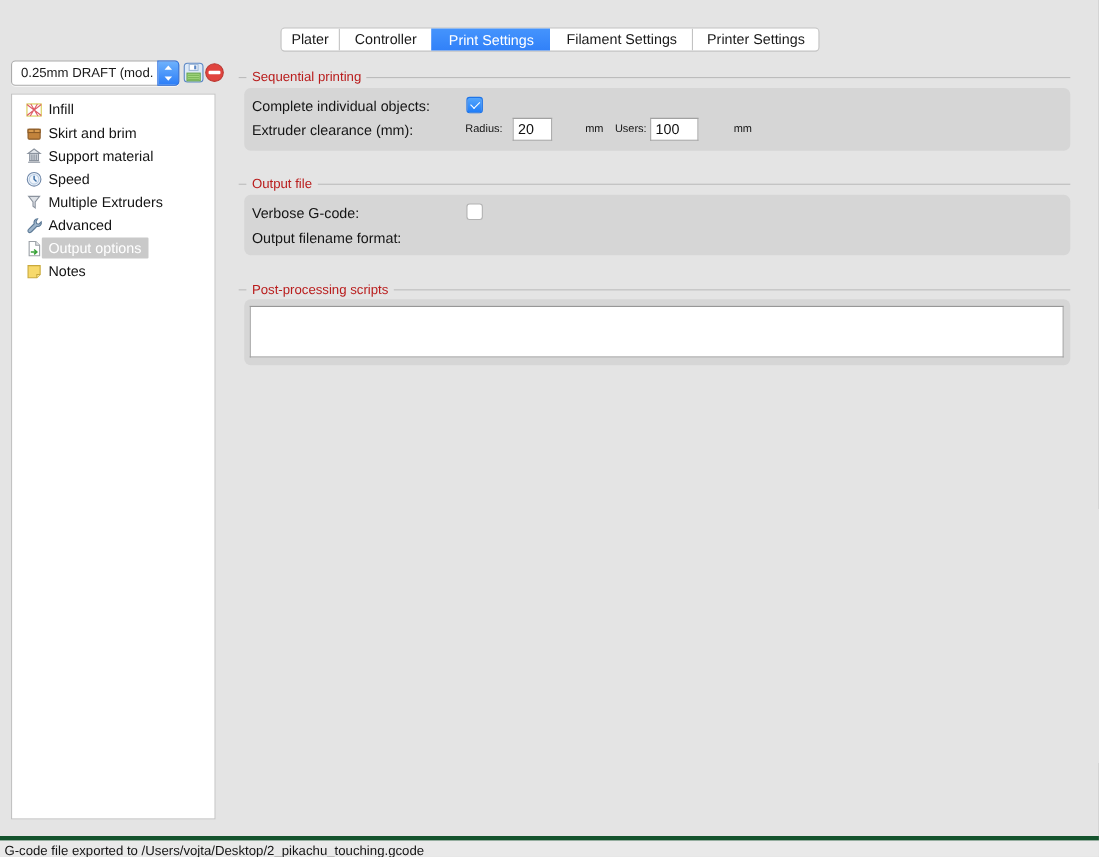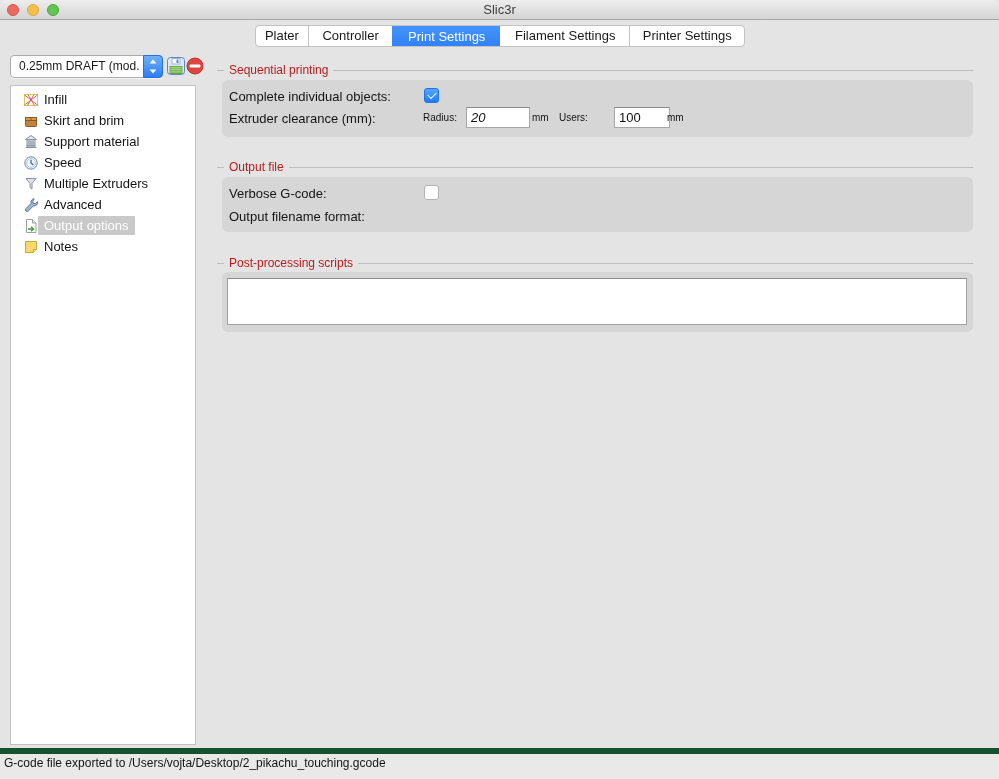--- a/index.html
+++ b/index.html
@@ -62,34 +62,28 @@
   .checkbox.checked{background:linear-gradient(#55a6fc,#1f7df9);border-color:#1e74e8;}
   .checkbox.checked::after{content:'';position:absolute;left:3px;top:3px;width:7px;height:4px;
     border-left:1.8px solid #fff;border-bottom:1.8px solid #fff;transform:rotate(-45deg);}
 
   .txt-input{position:absolute;height:21px;border:1px solid #a6a6a6;border-top-color:#8c8c8c;background:#fff;
     font-size:13px;color:#111;padding:0 4px;border-radius:0;outline:none;}
   #post-scripts{position:absolute;left:227px;top:278px;width:740px;height:47px;resize:none;
     border:1px solid #a0a0a0;border-top-color:#8c8c8c;background:#fff;font-size:13px;outline:none;}
 
   
-  #statusbar{position:absolute;left:0;right:0;bottom:0;height:31px;background:#e9e9e9;border-top:6px solid #14532d;}
+  #statusbar{position:absolute;left:0;right:0;bottom:0;height:19px;background:#e9e9e9;border-top:4px solid #14532d;}
   #status-text{position:absolute;left:4px;top:0;line-height:18px;font-size:12px;color:#151515;white-space:nowrap;}
 </style>
 </head>
 <body>
 
 <div id="window">
 
-  <div id="titlebar">
-    <div id="tl-close" class="traffic"></div>
-    <div id="tl-min" class="traffic"></div>
-    <div id="tl-zoom" class="traffic"></div>
-    <div id="window-title">Slic3r</div>
-  </div>
 
   <div id="tabbar">
     <div class="tab">Plater</div>
     <div class="tab">Controller</div>
     <div class="tab active">Print Settings</div>
     <div class="tab">Filament Settings</div>
     <div class="tab">Printer Settings</div>
   </div>
 
   <div id="preset-combo">
@@ -179,24 +173,24 @@
     </div>
   </div>
 
   <div class="section-line" style="top:70px"></div>
   <div class="section-title" style="top:63px">Sequential printing</div>
   <div id="box-sequential" class="gbox"></div>
   <div class="flabel" style="left:229px;top:89px">Complete individual objects:</div>
   <div class="checkbox checked" style="left:424px;top:88px"></div>
   <div class="flabel" style="left:229px;top:111px">Extruder clearance (mm):</div>
   <div class="slabel" style="left:423px;top:112px">Radius:</div>
-  <input class="txt-input" style="left: 466px; top: 107px; width: 64px; font-style: italic;" value="20">
+  <input class="txt-input" style="left: 466px; top: 107px; width: 36px;" value="20">
   <div class="slabel" style="left:532px;top:112px">mm</div>
   <div class="slabel" style="left:559px;top:112px">Users:</div>
-  <input class="txt-input" style="left: 614px; top: 107px; width: 56px;" value="100">
+  <input class="txt-input" style="left: 591px; top: 107px; width: 44px;" value="100">
   <div class="slabel" style="left:667px;top:112px">mm</div>
 
   <div class="section-line" style="top:167px"></div>
   <div class="section-title" style="top:160px">Output file</div>
   <div id="box-output" class="gbox"></div>
   <div class="flabel" style="left:229px;top:186px">Verbose G-code:</div>
   <div class="checkbox" style="left:424px;top:185px"></div>
   <div class="flabel" style="left:229px;top:209px">Output filename format:</div>
 
   <div class="section-line" style="top:263px"></div>

